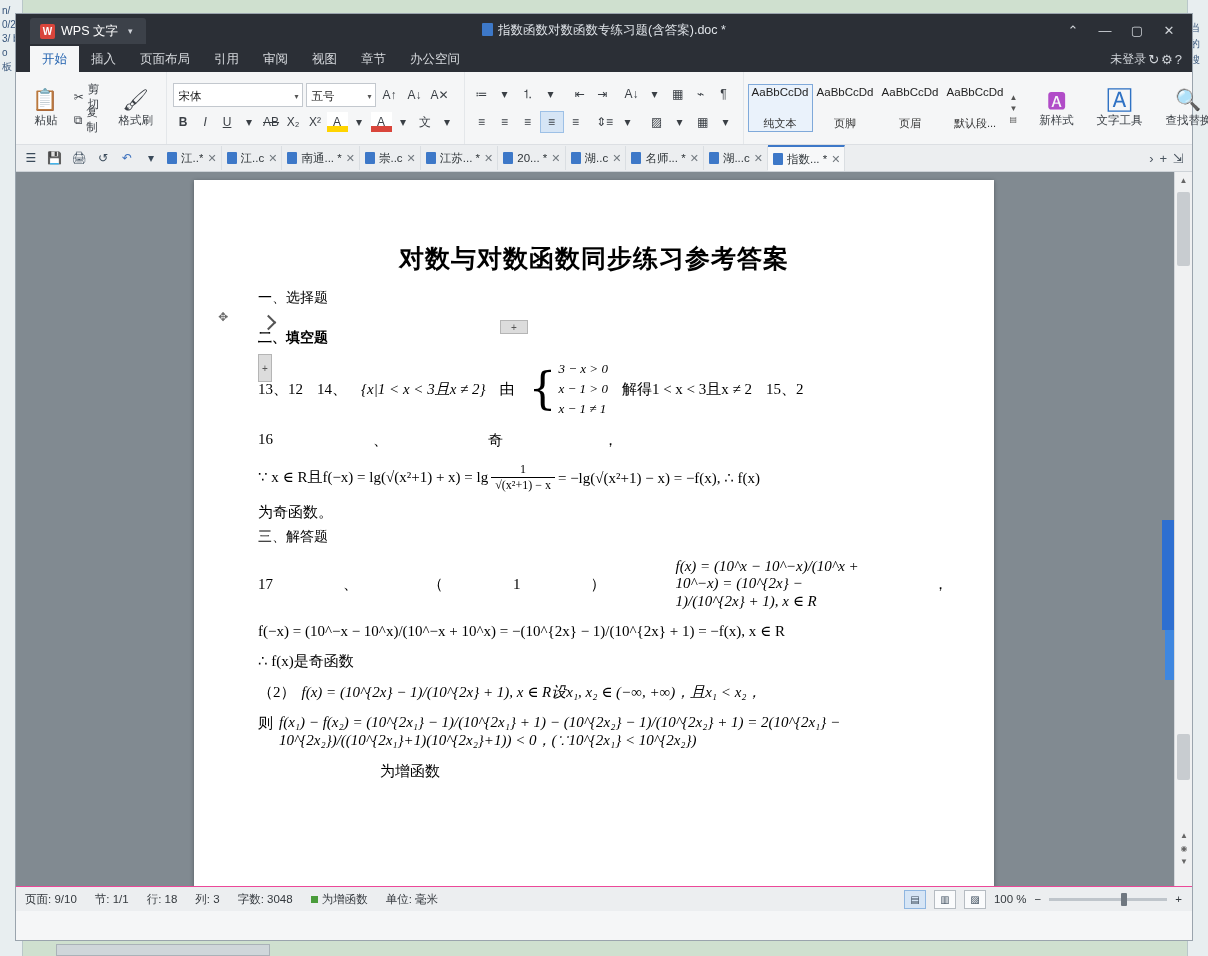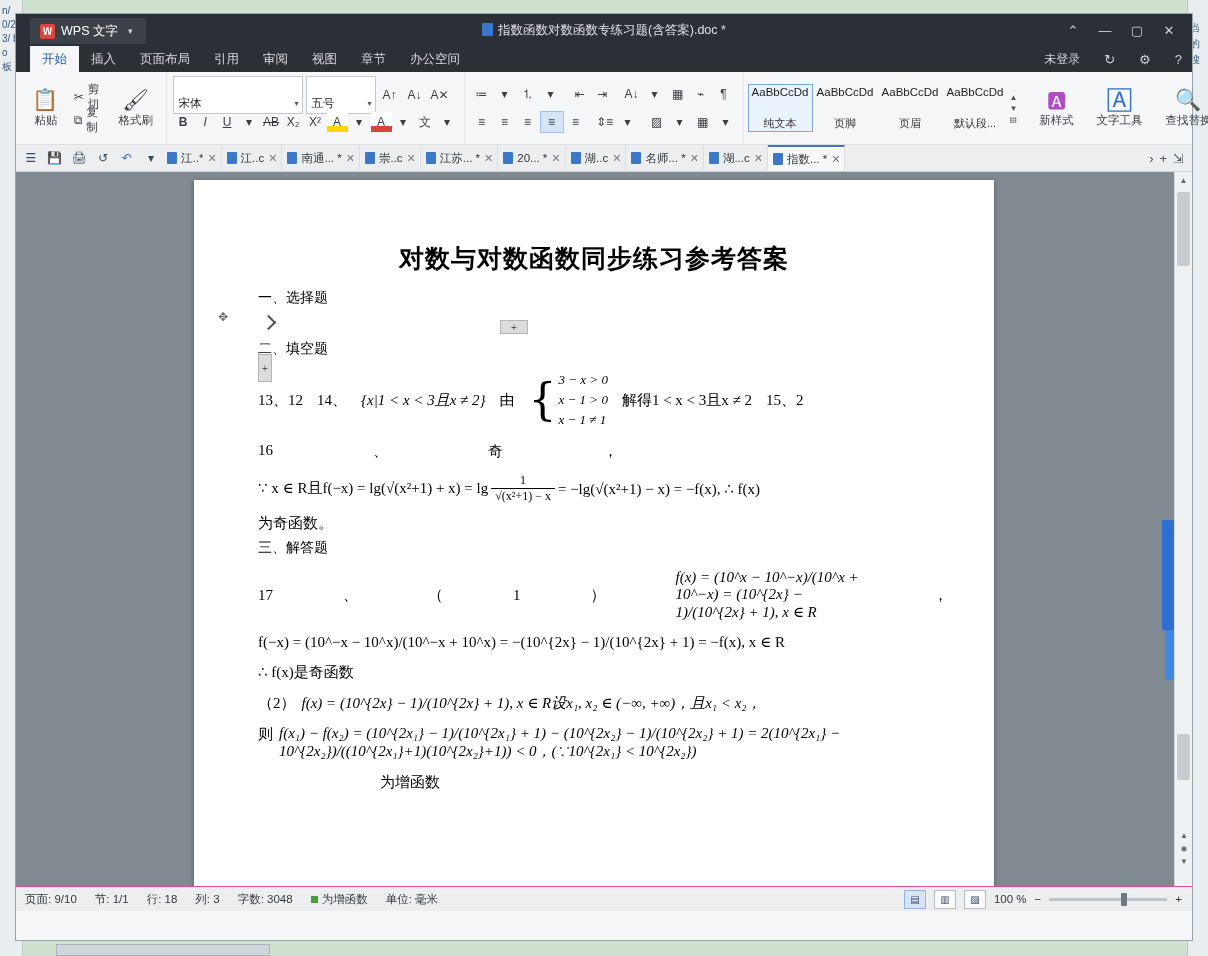--- a/index.html
+++ b/index.html
@@ -29,34 +29,34 @@
   .win-btns{position:absolute;right:8px;top:0;height:32px;display:flex;align-items:center;gap:2px;}
   .win-btn{width:30px;height:26px;display:flex;align-items:center;justify-content:center;color:#cfd3d8;font-size:13px;}
   .cursor-arrow{position:absolute;left:852px;top:36px;width:0;height:0;
         border-left:8px solid #fff;border-bottom:12px solid transparent;transform:rotate(-18deg);
         filter:drop-shadow(1px 1px 0 #333);}
 
   
   .menubar{height:26px;background:#2b2f36;position:relative;display:flex;align-items:stretch;padding-left:14px;}
   .menu-item{padding:0 12px;display:flex;align-items:center;color:#d7dade;font-size:12.5px;}
   .menu-item.active{background:#f5f6f7;color:#1e5fae;}
-  .menu-right{position:absolute;right:10px;top:0;height:26px;display:flex;align-items:center;gap:24px;color:#cfd3d8;font-size:12px;}
+  .menu-right{position:absolute;right:10px;top:0;height:26px;display:flex;align-items:center;gap:2px;color:#cfd3d8;font-size:12px;}
   .mr-icon{font-size:13px;}
 
   
   .ribbon{height:72px;background:#f5f6f7;border-bottom:1px solid #dcdfe3;display:flex;align-items:stretch;position:relative;}
   .rgroup{display:flex;align-items:center;padding:0 6px;border-right:1px solid #e4e7ea;height:72px;}
   .bigbtn{width:52px;display:flex;flex-direction:column;align-items:center;justify-content:center;gap:3px;font-size:11.5px;color:#3a3f45;}
   .bigbtn .glyph{font-size:21px;line-height:21px;}
   .smallcol{display:flex;flex-direction:column;justify-content:center;gap:3px;padding:0 4px;}
   .smallbtn{display:flex;align-items:center;gap:4px;font-size:11.5px;color:#3a3f45;height:20px;}
   .smallbtn .glyph{font-size:12px;}
   .fontrow{display:flex;align-items:center;gap:3px;height:24px;}
   .fsel{height:20px;border:1px solid #c3c8ce;background:#fff;font-size:11.5px;display:flex;align-items:center;
-        justify-content:space-between;padding:16px 3px 0 5px;color:#222;}
+        justify-content:space-between;padding:2px 3px 0 5px;color:#222;}
   .fsel .caret{font-size:8px;color:#555;}
   .ficonbtn{width:22px;height:20px;display:flex;align-items:center;justify-content:center;font-size:12px;color:#3a3f45;}
   .fmt-row{display:flex;align-items:center;gap:1px;height:22px;margin-top:4px;}
   .fmt-btn{width:21px;height:20px;display:flex;align-items:center;justify-content:center;font-size:12px;color:#3a3f45;}
   .para-row{display:flex;align-items:center;gap:1px;height:22px;}
   .pbtn{width:22px;height:20px;display:flex;align-items:center;justify-content:center;font-size:12px;color:#3a3f45;}
   .pbtn.on{background:#d6e5f5;border:1px solid #9dc0e6;}
   .styles{display:flex;align-items:center;height:72px;padding:0 4px;}
   .style-card{width:63px;height:46px;border:1px solid transparent;display:flex;flex-direction:column;align-items:center;justify-content:center;gap:18px;}
   .style-card.sel{border:1px solid #7fa9da;background:#eaf2fb;}
@@ -377,21 +377,21 @@
             <span class="tbl-handle">✥</span>
             <table class="ans">
               <tbody>
             </tbody>
               </table>
             <div class="tbl-rhandle">+</div>
             <div class="tbl-bhandle">+</div>
             <div class="tbl-corner"></div>
           </div>
 
-          <div class="sec" style="margin-left:18px;margin-top:15px;">二、填空题</div>
+          <div class="sec" style="margin-left:18px;margin-top:4px;font-weight:bold;">二、填空题</div>
 
           <div class="mline" style="margin-left:18px;display:flex;align-items:center;gap:14px;flex-wrap:nowrap;">
             <span>13、12</span>
             <span>14、</span>
             <span class="ital">{x|1 &lt; x &lt; 3且x ≠ 2}</span>
             <span>由</span>
             <span class="brace">
               <span class="bar">{</span>
               <span class="rows">
                 <span class="ital">3 − x &gt; 0</span>

